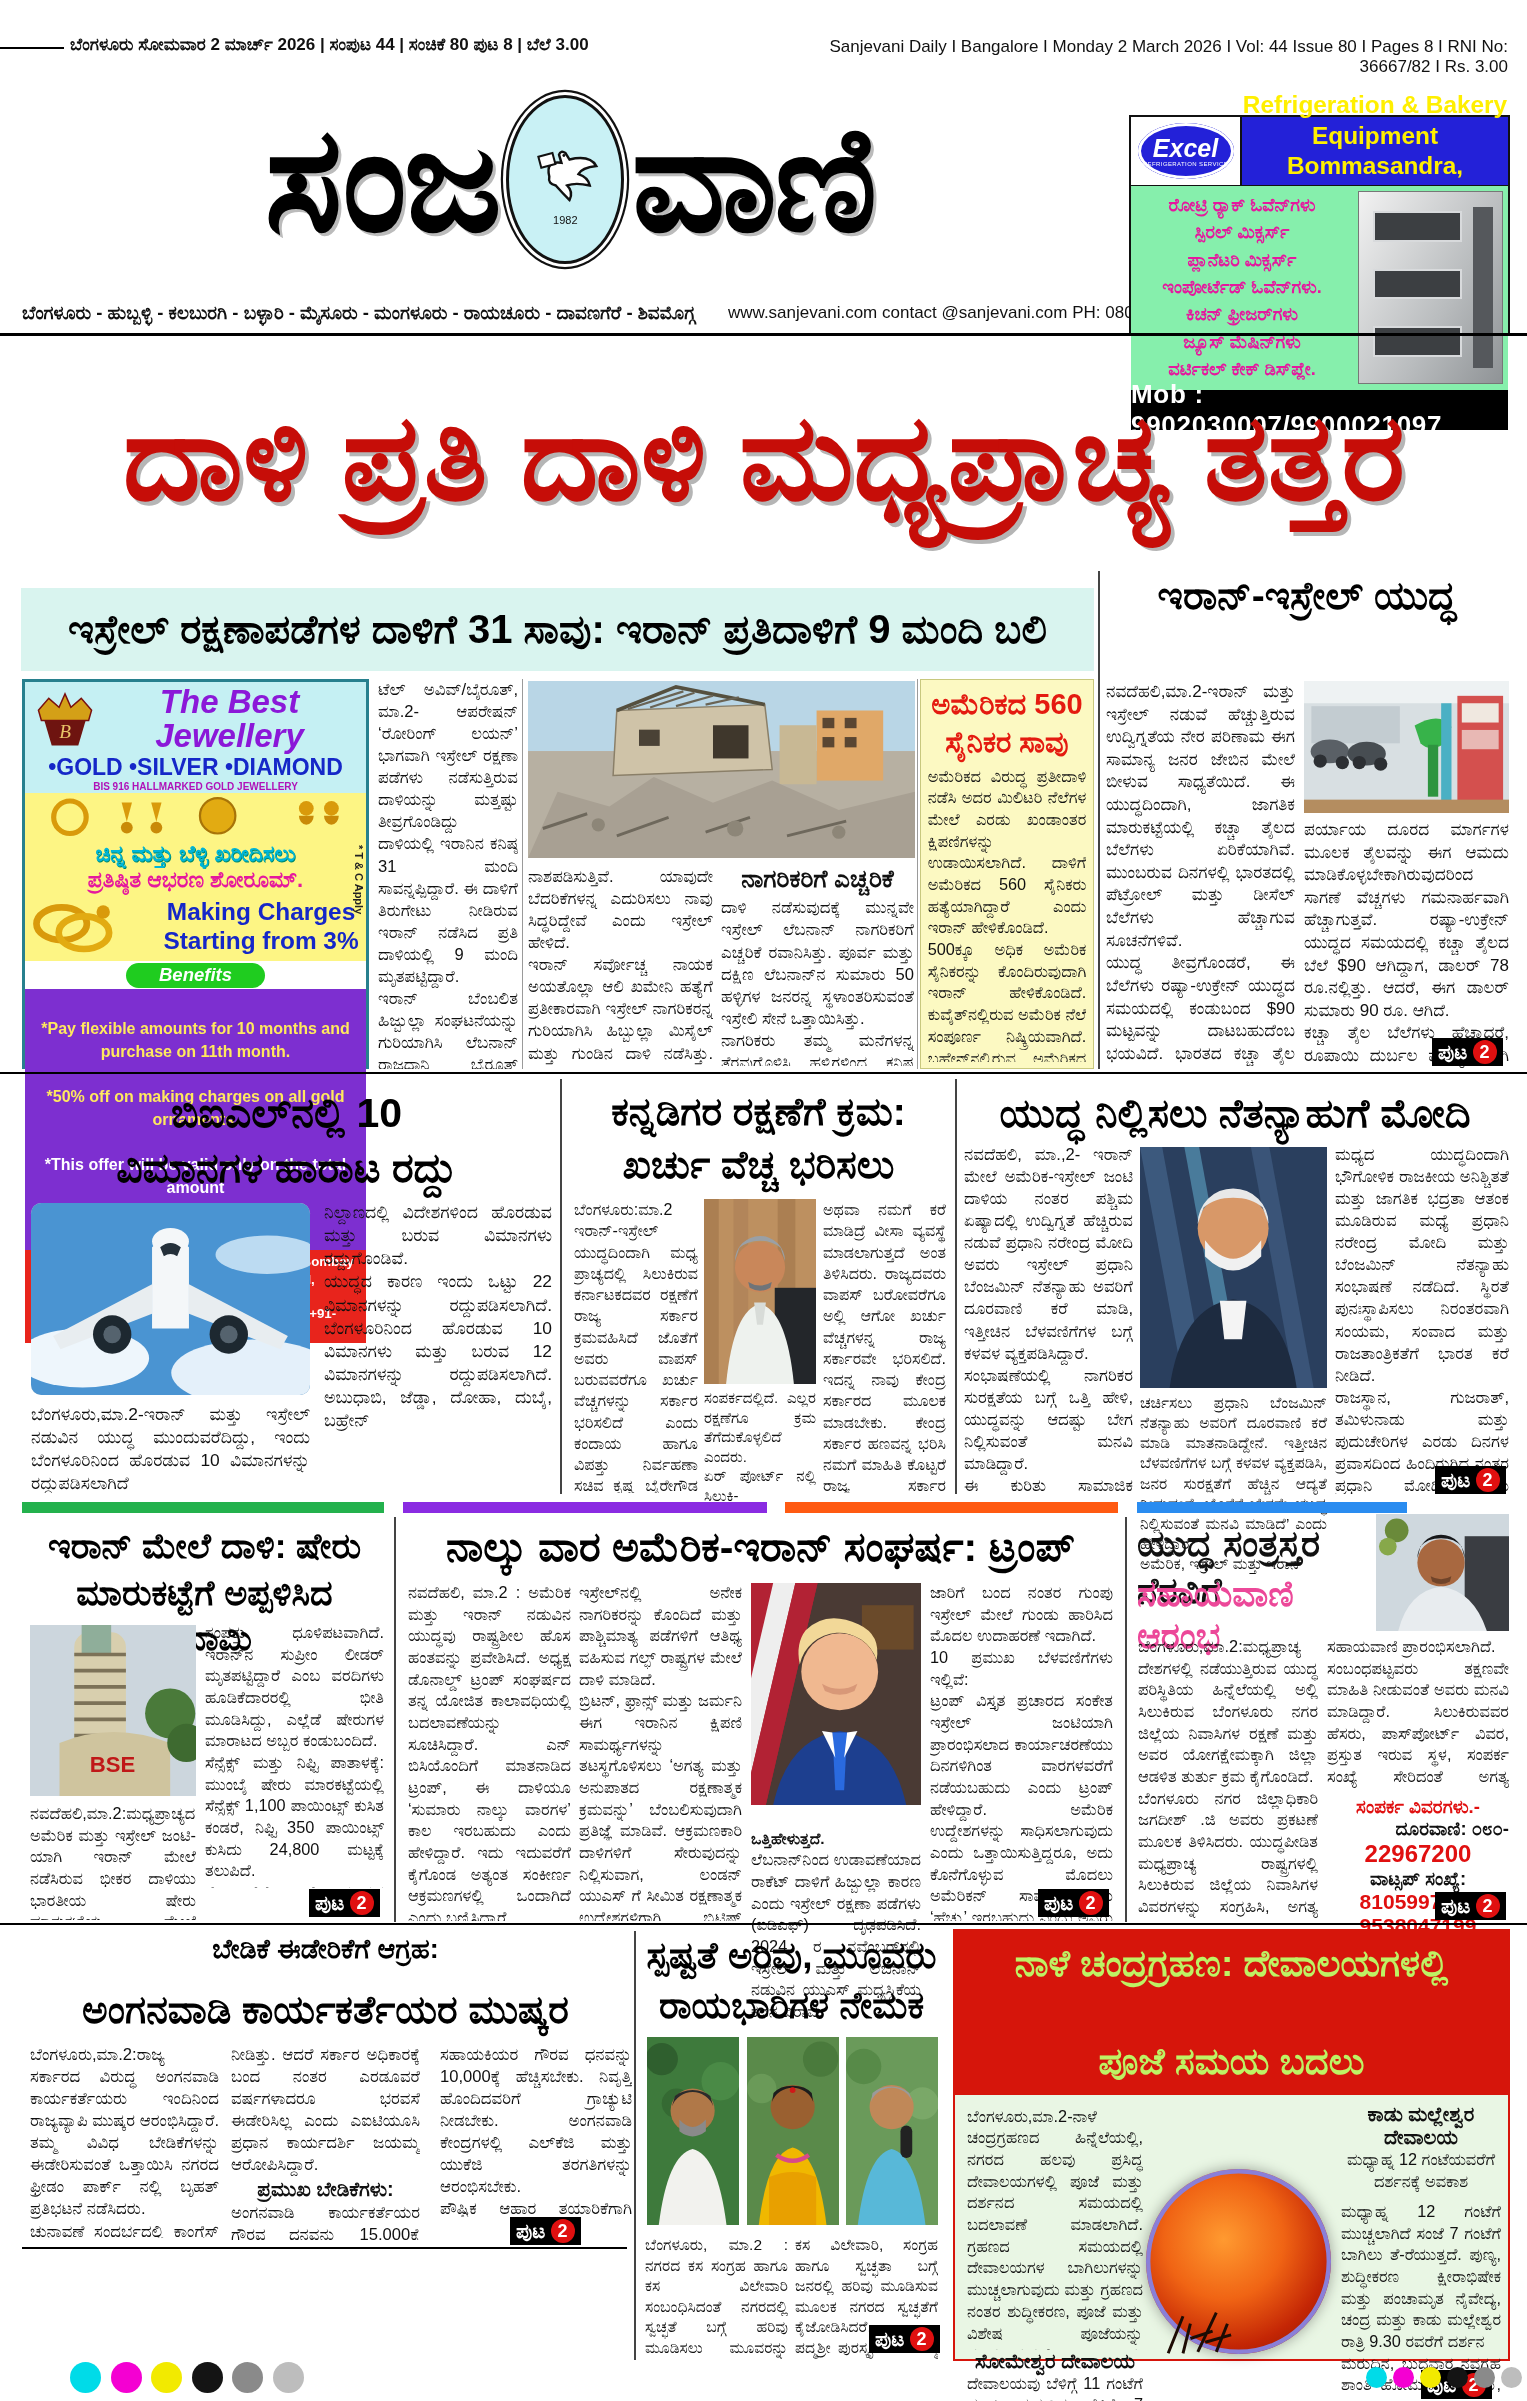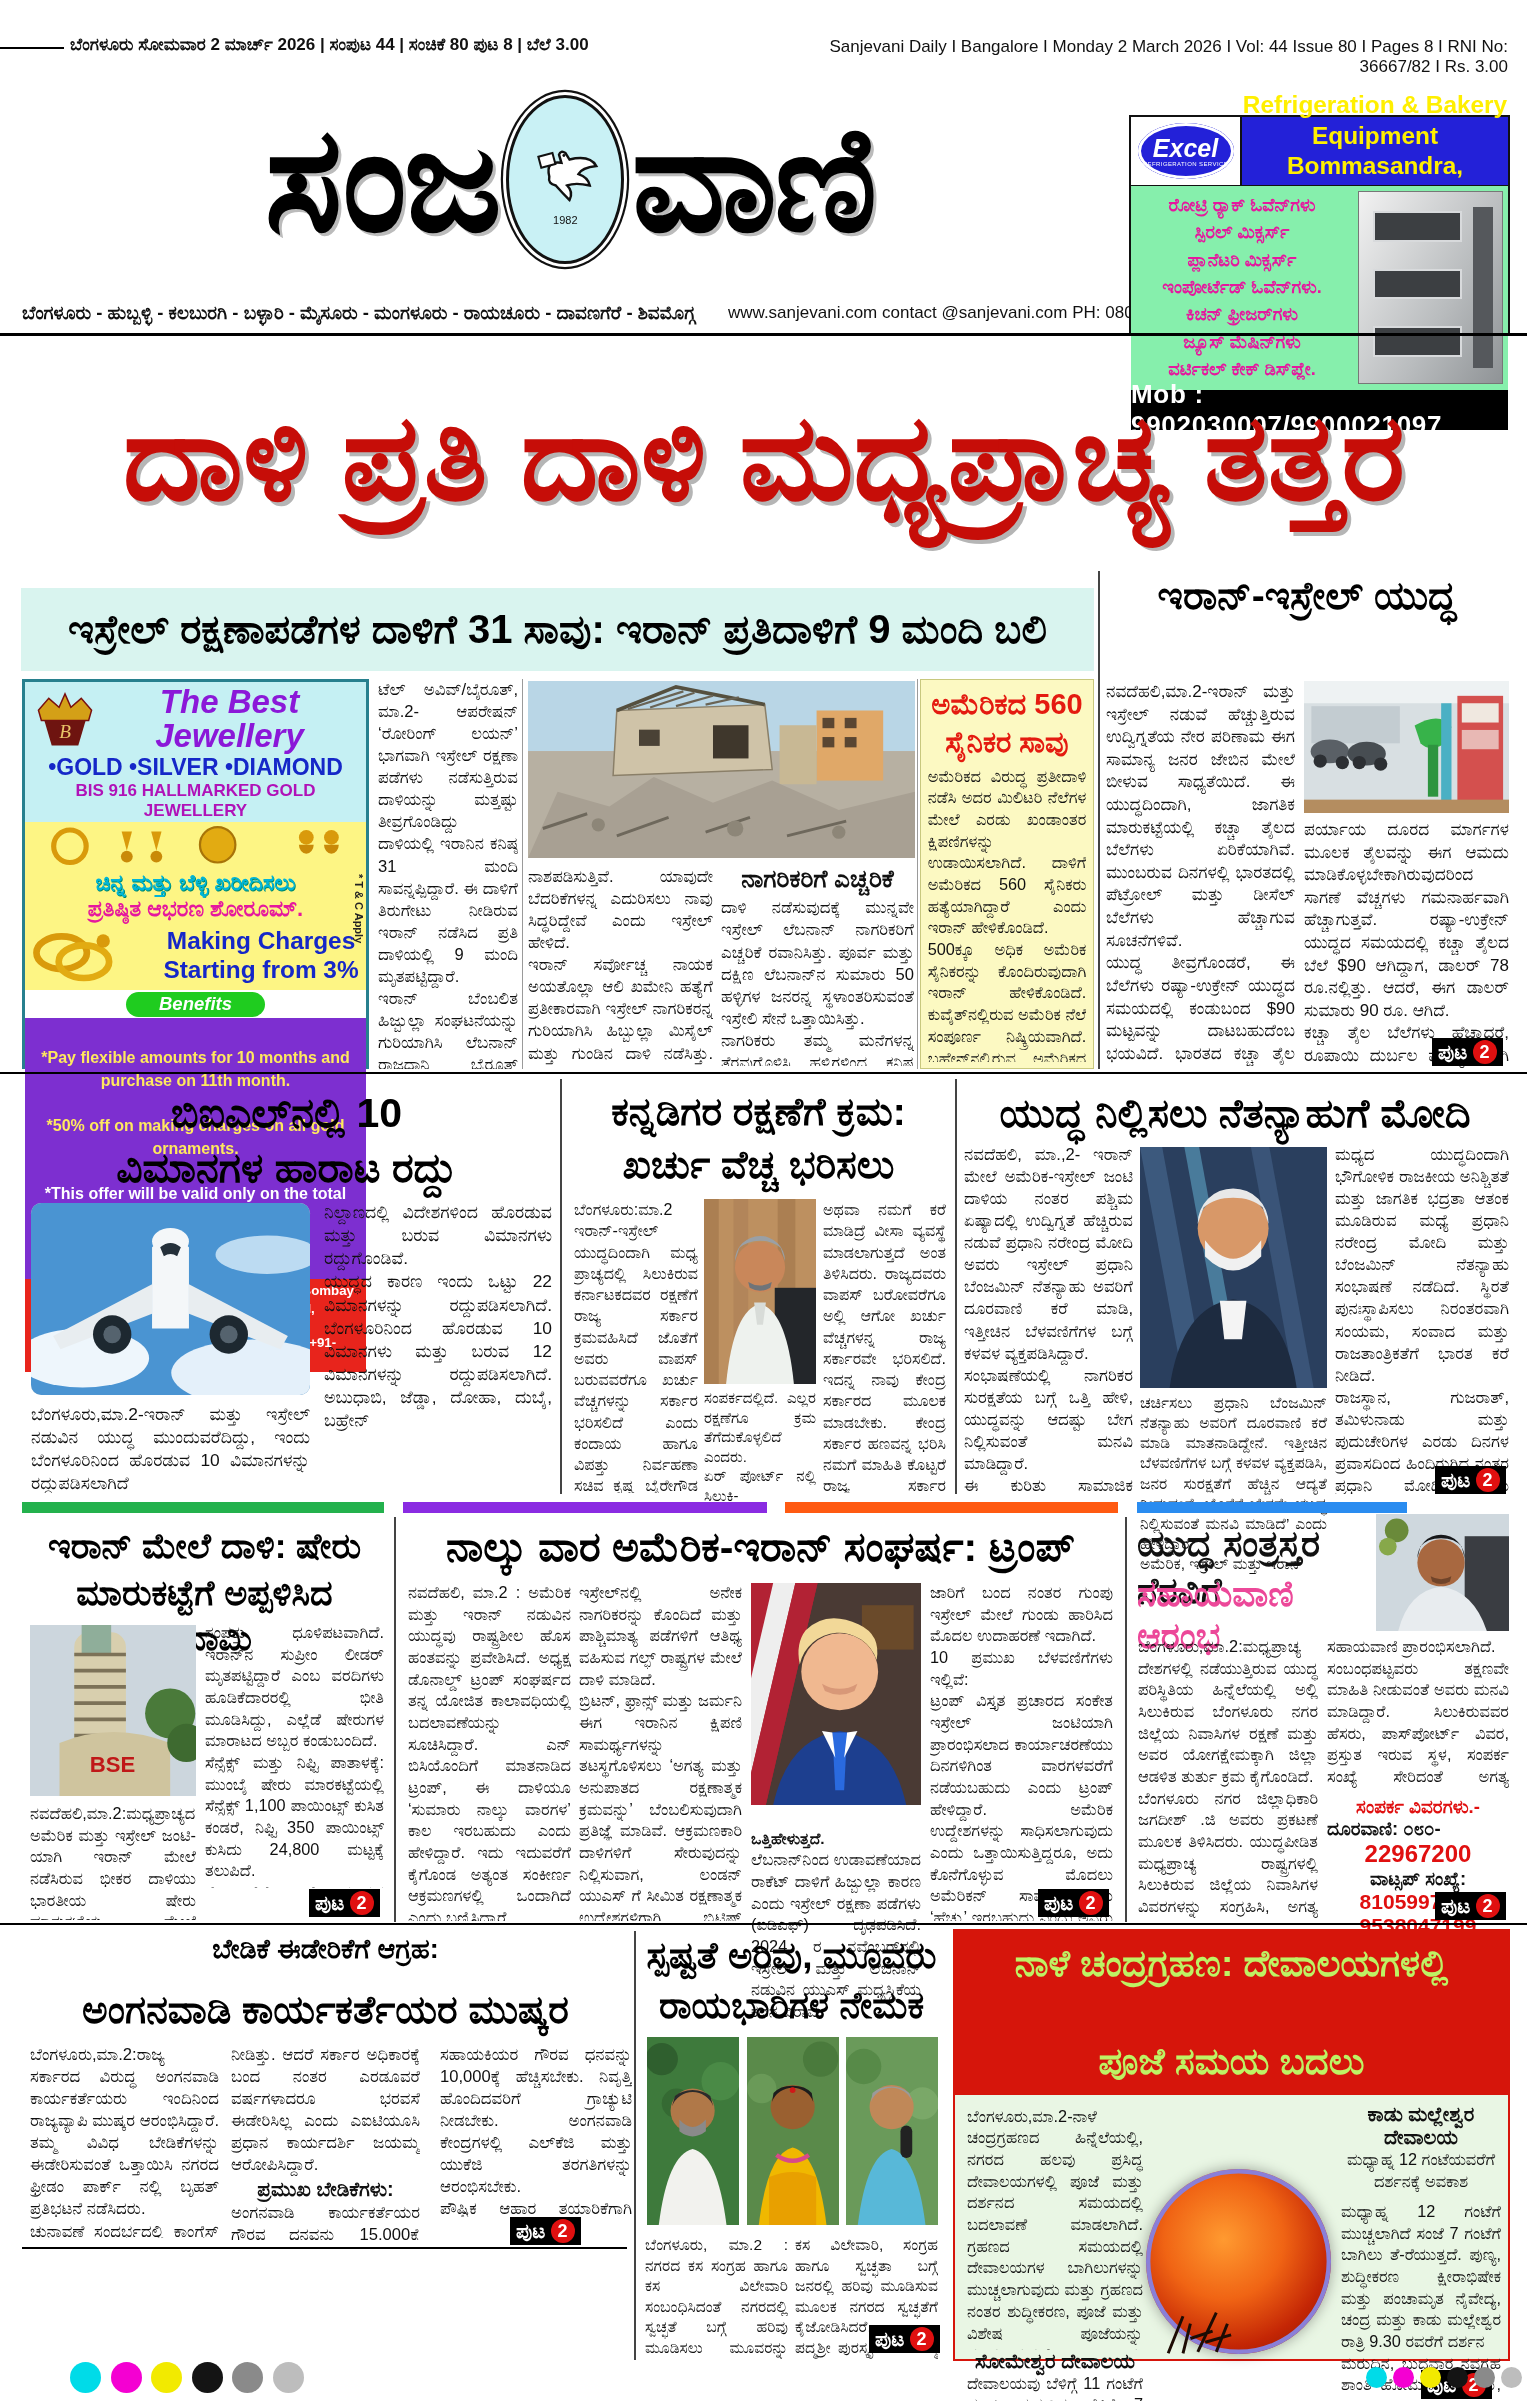--- a/index.html
+++ b/index.html
@@ -44,21 +44,21 @@
   .x-slot{position:absolute;left:10%;width:62%;height:16%;background:#3c3f42;border:2.2px solid #d8dadc;}
   .x-ctrl{position:absolute;right:6%;top:8%;width:14%;height:84%;background:#55585c;}
   .x-mob{height:40px;background:#000;color:#fff;font-weight:bold;font-size:26px;display:flex;
          align-items:center;justify-content:center;letter-spacing:0.7px;}
   
   .jewel{left:22px;top:679px;width:347px;height:390px;border:3px solid #27808e;display:flex;flex-direction:column;}
   .j-top{background:#c5f0f3;padding:3px 6px 1.5px;}
   .j-row1{display:flex;align-items:center;}
   .j-name{flex:1;text-align:center;color:#8b18d8;font-size:33px;font-weight:bold;font-style:italic;line-height:1.02;}
   .j-metals{color:#1527c8;font-weight:900;font-size:23px;text-align:center;margin-top:1.5px;}
-  .j-bis{color:#b012b8;font-weight:bold;font-size:17px;text-align:center;}
+  .j-bis{color:#b012b8;font-weight:bold;font-size:10px;text-align:center;}
   .j-mid{background:#fdf584;flex:1;position:relative;text-align:center;padding:1.5px 0;}
   .j-kn1{color:#00b5d8;font-weight:bold;font-size:22px;text-shadow:0.7px 0.7px 0 #086;}
   .j-kn2{color:#e5189e;font-weight:bold;font-size:22px;}
   .j-mc{color:#1527c8;font-weight:900;font-size:24.4px;line-height:1.2;}
   .j-tc{position:absolute;right:1.5px;top:52px;writing-mode:vertical-rl;font-size:11px;font-weight:bold;color:#222;}
   .j-ben{align-self:center;background:#1fcc1f;color:#fff;font-weight:bold;font-size:18.5px;font-style:italic;
          padding:1.5px 33px;border-radius:13.3px;margin:1.5px 0;position:relative;z-index:2;}
   .j-purple{background:#7d2fd0;color:#ffe95e;font-weight:bold;font-size:16px;text-align:center;
             padding:6px 4.4px 4.4px;line-height:1.42;white-space:pre-line;}
   .j-purple .wh{color:#fff;}
@@ -430,21 +430,21 @@
       <path d="M74 84 q14 8 28 0 l-2 7 q-12 7 -24 0 Z" fill="#70442a"></path>
       <path d="M30 158 Q44 104 88 98 Q132 104 150 158 Z" fill="#e8ecef"></path>
     </svg>
   </div>
   <div class="abs col" style="left:1138px;top:1636px;width:180px;height:284px;font-size:16.3px;">ಬೆಂಗಳೂರು,ಮಾ.2:ಮಧ್ಯಪ್ರಾಚ್ಯ ದೇಶಗಳಲ್ಲಿ ನಡೆಯುತ್ತಿರುವ ಯುದ್ಧ ಪರಿಸ್ಥಿತಿಯ ಹಿನ್ನೆಲೆಯಲ್ಲಿ ಅಲ್ಲಿ ಸಿಲುಕಿರುವ ಬೆಂಗಳೂರು ನಗರ ಜಿಲ್ಲೆಯ ನಿವಾಸಿಗಳ ರಕ್ಷಣೆ ಮತ್ತು ಅವರ ಯೋಗಕ್ಷೇಮಕ್ಕಾಗಿ ಜಿಲ್ಲಾ ಆಡಳಿತ ತುರ್ತು ಕ್ರಮ ಕೈಗೊಂಡಿದೆ.
 ಬೆಂಗಳೂರು ನಗರ ಜಿಲ್ಲಾಧಿಕಾರಿ ಜಗದೀಶ್ .ಜಿ ಅವರು ಪ್ರಕಟಣೆ ಮೂಲಕ ತಿಳಿಸಿದರು. ಯುದ್ಧಪೀಡಿತ ಮಧ್ಯಪ್ರಾಚ್ಯ ರಾಷ್ಟ್ರಗಳಲ್ಲಿ ಸಿಲುಕಿರುವ ಜಿಲ್ಲೆಯ ನಿವಾಸಿಗಳ ವಿವರಗಳನ್ನು ಸಂಗ್ರಹಿಸಿ, ಅಗತ್ಯ ನೆರವು ಮತ್ತು ಸಮನ್ವಯ ಕ್ರಮಗಳನ್ನು ಕೈಗೊಳ್ಳಲು ಜಿಲ್ಲಾ ವಿಪತ್ತು ನಿರ್ವಹಣಾ ಕೇಂದ್ರದಲ್ಲಿ</div>
   <div class="abs" style="left:1327px;top:1636px;width:182px;height:284px;">
     <div class="col" style="font-size:16.3px;height:157px;">ಸಹಾಯವಾಣಿ ಪ್ರಾರಂಭಿಸಲಾಗಿದೆ.
 ಸಂಬಂಧಪಟ್ಟವರು ತಕ್ಷಣವೇ ಮಾಹಿತಿ ನೀಡುವಂತೆ ಅವರು ಮನವಿ ಮಾಡಿದ್ದಾರೆ. ಸಿಲುಕಿರುವವರ ಹೆಸರು, ಪಾಸ್‌ಪೋರ್ಟ್ ವಿವರ, ಪ್ರಸ್ತುತ ಇರುವ ಸ್ಥಳ, ಸಂಪರ್ಕ ಸಂಖ್ಯೆ ಸೇರಿದಂತೆ ಅಗತ್ಯ ಮಾಹಿತಿಯನ್ನು ನೀಡಲು ಸೂಚಿಸಲಾಗಿದೆ.</div>
     <div style="text-align:center;font-weight:bold;color:#e01010;font-size:18.5px;margin-top:3px;">ಸಂಪರ್ಕ ವಿವರಗಳು.-</div>
-    <div style="text-align:left;font-weight:bold;font-size:18.5px;">ದೂರವಾಣಿ: ೦೮೦-</div>
+    <div style="text-align:right;font-weight:bold;font-size:18.5px;">ದೂರವಾಣಿ: ೦೮೦-</div>
     <div style="text-align:center;font-weight:bold;color:#e01010;font-size:24px;">22967200</div>
     <div style="text-align:center;font-weight:bold;font-size:18.5px;">ವಾಟ್ಸಪ್ ಸಂಖ್ಯೆ:</div>
     <div style="text-align:center;font-weight:bold;color:#e01010;font-size:21px;">810599707 / 9538047199</div>
   </div>
   <span class="pbadge" style="left:1435px;top:1892px;">
     <span>ಪುಟ</span>
     <span class="pnum">2</span>
   </span>
 
   <div class="rule" style="left:0;top:1923px;width:1528px;height:2.2px;"></div>

